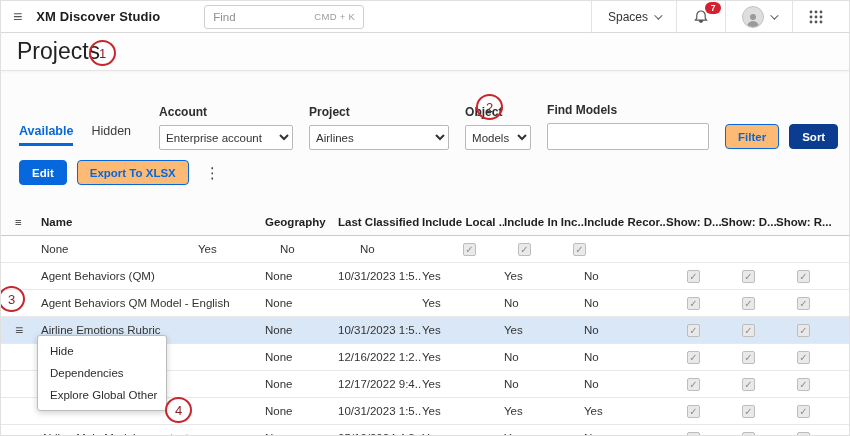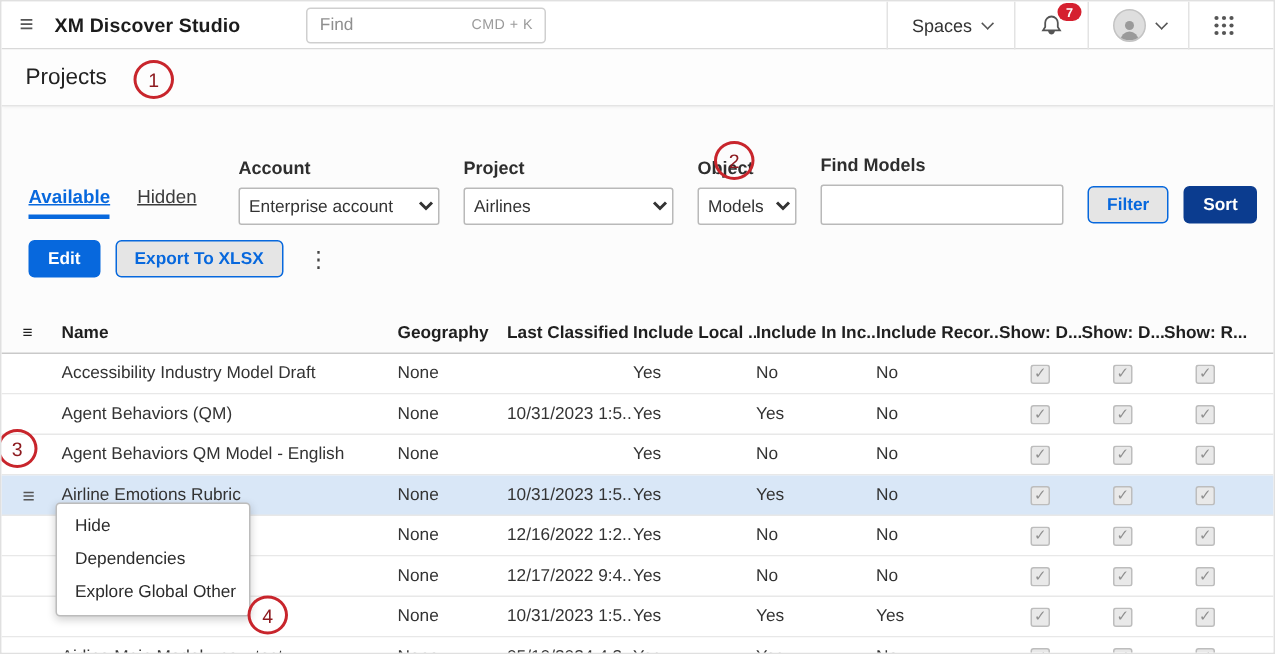--- a/index.html
+++ b/index.html
@@ -16,35 +16,35 @@
   .search-shortcut { margin-left:auto; font-size:9.5px; color:#9b9b9b; letter-spacing:.3px; }
   .topbar-right { margin-left:auto; display:flex; align-items:stretch; height:32px; }
   .tb-item { display:flex; align-items:center; gap:6px; padding:0 16px; border-left:1px solid #e3e3e3; font-size:12px; color:#333; cursor:pointer; }
   .chev { width:6px; height:6px; border-right:1.4px solid #555; border-bottom:1.4px solid #555; transform:rotate(45deg) translateY(-2px); display:inline-block; }
   .bell-wrap { position:relative; display:flex; align-items:center; }
   .badge { position:absolute; top:-7px; right:-12px; min-width:16px; height:12px; background:#d5202f; border-radius:7px; color:#fff; font-size:8.5px; font-weight:bold; display:flex; align-items:center; justify-content:center; padding:0 3px; }
   .avatar { width:22px; height:22px; border-radius:50%; background:#dedede; border:1px solid #c3c3c3; display:flex; align-items:flex-end; justify-content:center; overflow:hidden; }
 
   
   .page-header { height:38px; background:#fdfdfd; border-bottom:1px solid #e4e4e4; display:flex; align-items:center; padding-left:16px; box-shadow:0 1px 2px rgba(0,0,0,.04); }
-  .page-title { font-size:15px; color:#222; }
+  .page-title { font-size:23px; color:#222; }
 
   
   .filter-row { display:flex; align-items:flex-end; padding:32px 18px 0 18px; gap:16px; }
   .tabs { display:flex; gap:18px; margin-right:12px; padding-bottom:4px; }
-  .tab { font-size:12.5px; color:#3c3c3c; padding-bottom:5px; cursor:pointer;text-decoration:underline; }
+  .tab { font-size:12.5px; color:#3c3c3c; padding-bottom:5px; cursor:pointer; }
   .tab.active { color:#0768dd; font-weight:bold; border-bottom:3px solid #0768dd; }
   .fgroup { display:flex; flex-direction:column; }
   .fgroup label { font-size:12px; font-weight:bold; color:#2e2e2e; margin-bottom:6px; }
   .fgroup select { height:25px; font-size:11.5px; color:#333; border:1px solid #b9b9b9; border-radius:2px; background:#fff; font-family:inherit; padding:0 2px; }
   .fgroup input[type=text] { height:27px; width:162px; font-size:12px; border:1px solid #b9b9b9; border-radius:2px; background:#fff; font-family:inherit; padding:0 6px; }
   .sel-account { width:134px; } .sel-project { width:140px; } .sel-object { width:66px; }
   .filter-sort { margin-left:auto; display:flex; gap:10px; padding-bottom:1px; }
   .btn { height:25px; border-radius:4px; font-size:11.5px; font-weight:bold; font-family:inherit; cursor:pointer; padding:0 12px; }
-  .btn-outline { background:#e5e5e5; color:#0768dd; border:1px solid #0768dd; }
+  .btn-outline { background:#fdba74; color:#0768dd; border:1px solid #0768dd; }
   .btn-dark { background:#0b3c8f; color:#fff; border:1px solid #0b3c8f; }
   .btn-primary { background:#0768dd; color:#fff; border:1px solid #0768dd; }
 
   
   .action-row { display:flex; align-items:center; gap:10px; padding:10px 18px 0 18px; }
   .kebab { font-size:15px; color:#444; padding:2px 6px; cursor:pointer; }
 
   
   .tbl { margin-top:24px; }
   .thead, .trow { display:flex; align-items:center; padding-left:14px; }
@@ -178,21 +178,20 @@
       <div class="cell col-inc">Include Local ...</div>
       <div class="cell col-inc2">Include In Inc...</div>
       <div class="cell col-inc3">Include Recor...</div>
       <div class="cell col-show">Show: D...</div>
       <div class="cell col-show">Show: D...</div>
       <div class="cell col-show">Show: R...</div>
     </div>
     <div>
         <div class="trow">
           <div class="cell col-drag"></div>
-          <div class="cell col-name">Accessibility Industry Model Draft</div>
           <div class="cell col-geo">None</div>
           <div class="cell col-date"></div>
           <div class="cell col-inc">Yes</div>
           <div class="cell col-inc2">No</div>
           <div class="cell col-inc3">No</div>
           <div class="cell col-show">
             <span class="cbx">✓</span>
           </div>
           <div class="cell col-show">
             <span class="cbx">✓</span>

